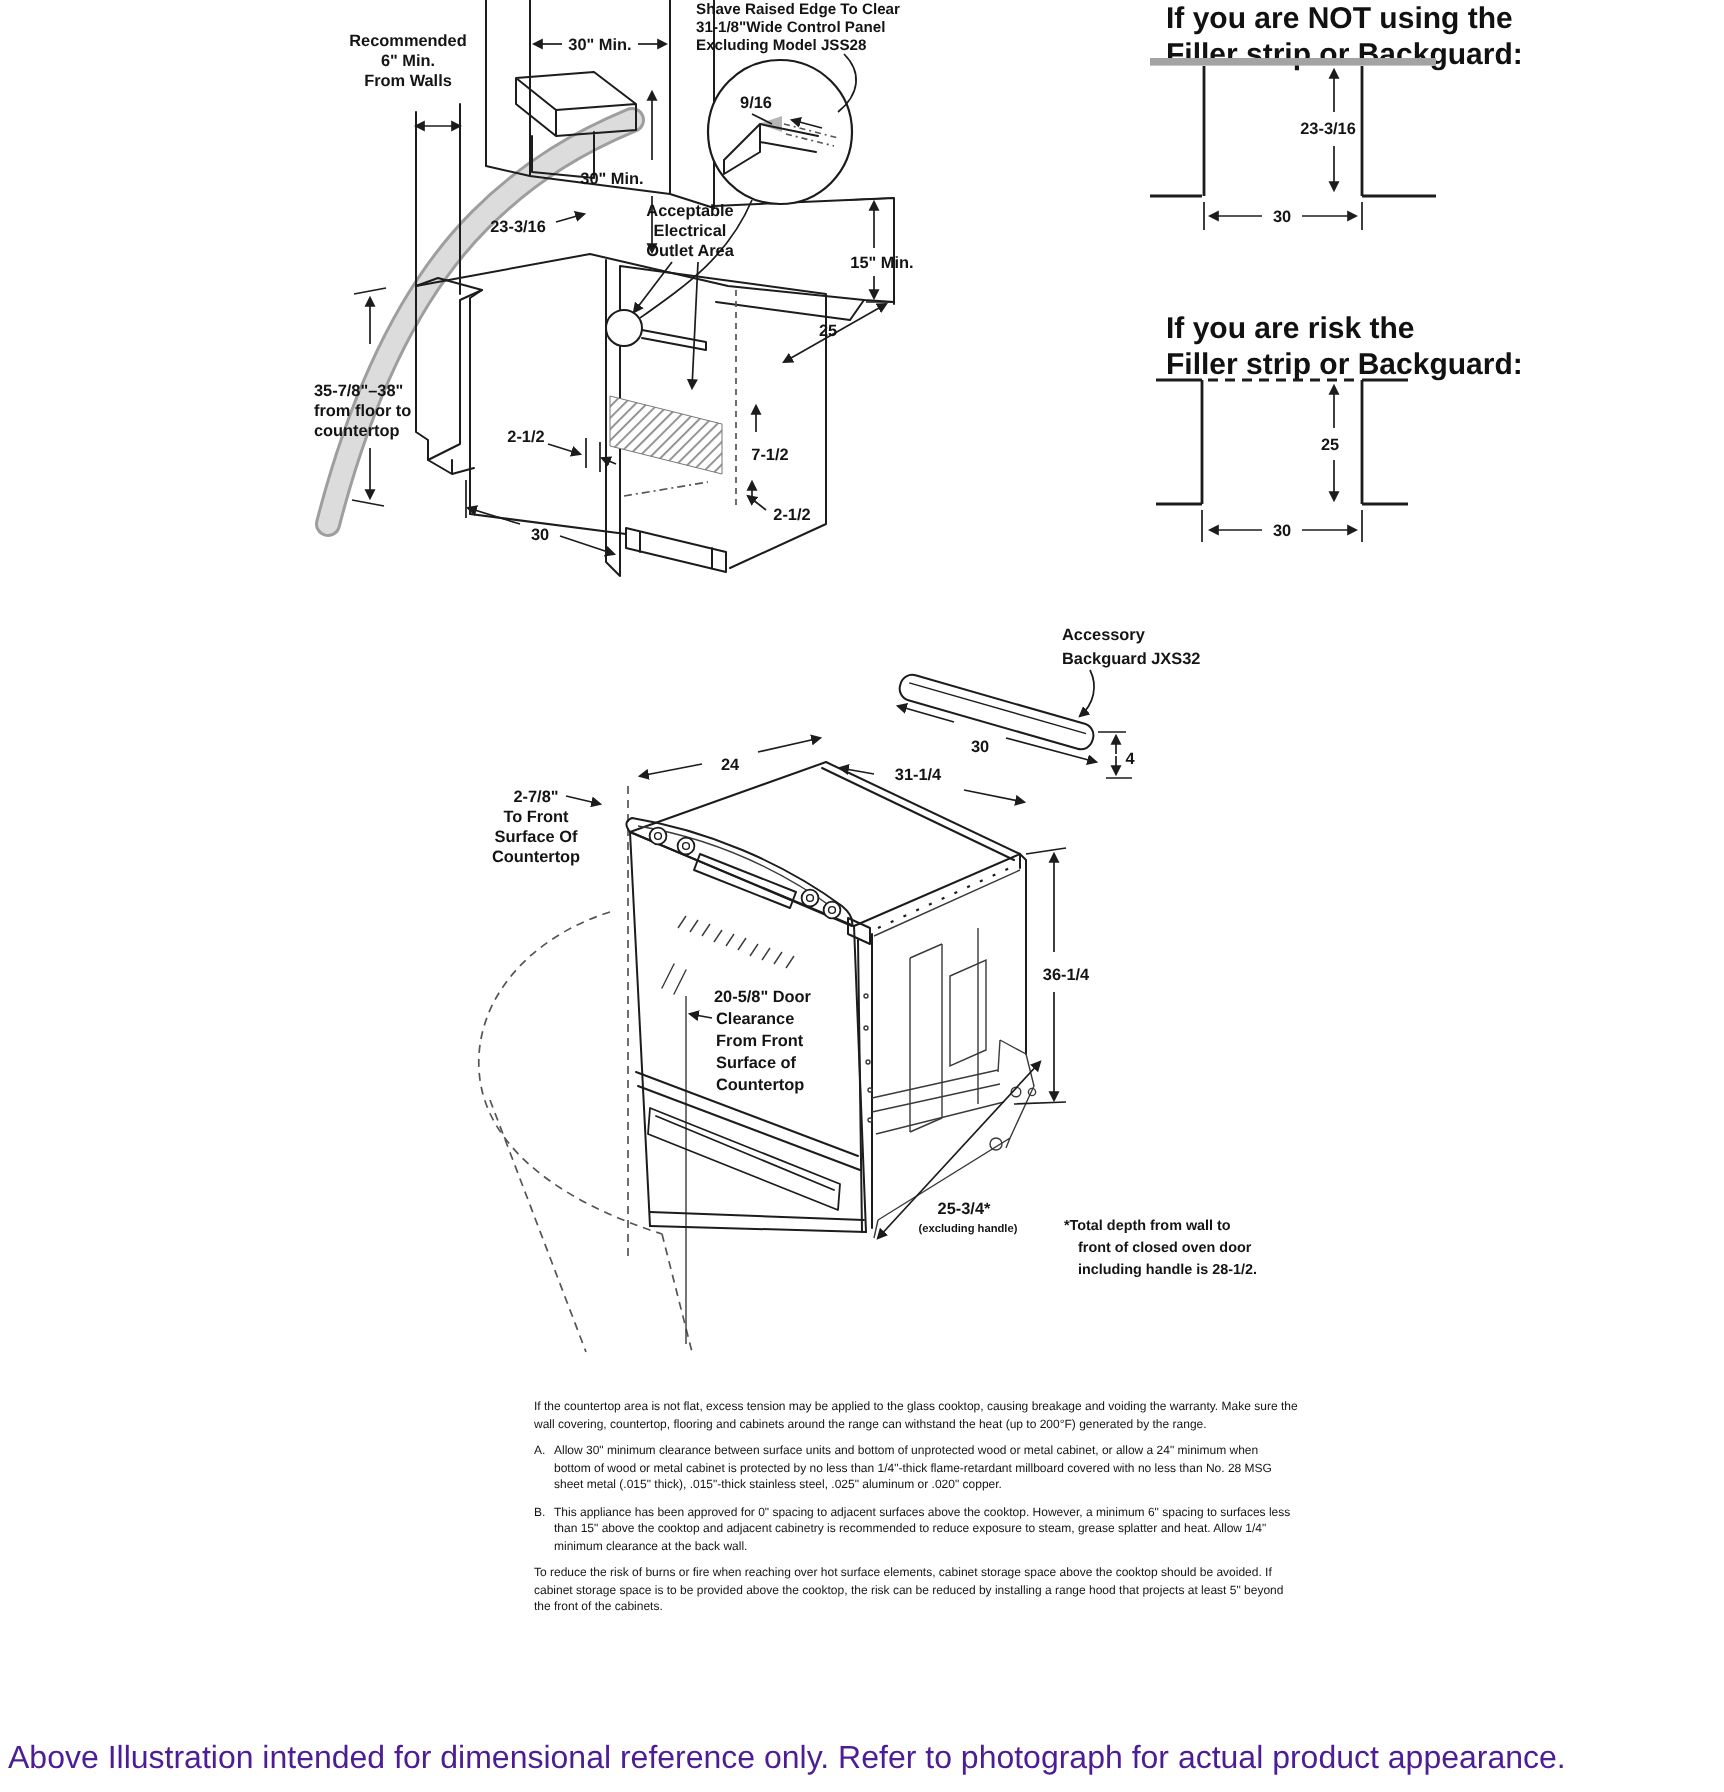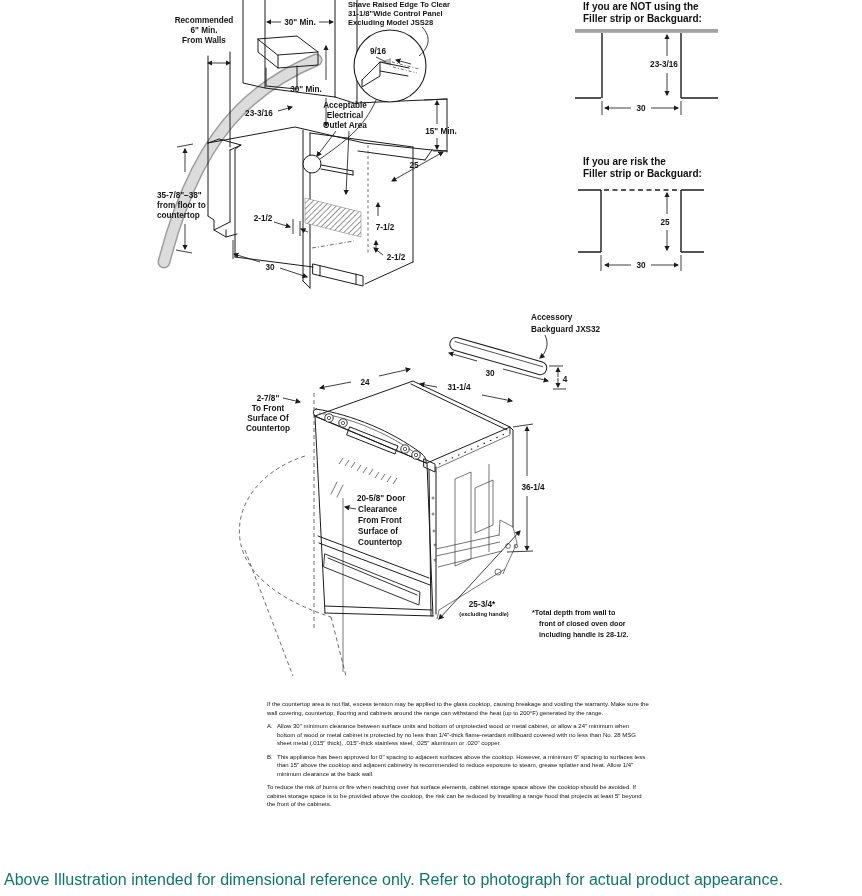--- a/index.html
+++ b/index.html
@@ -8,26 +8,26 @@
   .abs{position:absolute;}
   svg text{font-family:"Liberation Sans",sans-serif;font-weight:bold;fill:#141414;}
   .t8{font-size:8.2px;}
   .t75{font-size:7.6px;}
   .t7{font-size:7.2px;}
   .t55{font-size:5.6px;}
   .ln{stroke:#1c1c1c;stroke-width:1;fill:none;stroke-linecap:round;stroke-linejoin:round;}
   .thin{stroke:#3a3a3a;stroke-width:0.7;fill:none;}
   .dim{stroke:#1c1c1c;stroke-width:0.85;fill:none;}
   .dsh{stroke:#555;stroke-width:0.85;fill:none;}
-  .heading{font-size:10px;font-weight:bold;line-height:1.22;color:#111;}
+  .heading{font-size:15px;font-weight:bold;line-height:1.22;color:#111;}
   #notes{left:267px;top:700px;width:382px;font-size:6px;line-height:1.42;color:#141414;}
   #notes p{margin:0 0 5px 0;}
   .note-item{display:flex;margin:0 0 5px 0;}
   .note-item .lbl{width:10px;flex:none;}
-  #footer-caption{left:4px;top:871px;width:856px;font-size:16px;color:#0f766e;}
+  #footer-caption{left:4px;top:871px;width:856px;font-size:16px;color:#4c1d95;}
 </style>
 </head>
 <body>
 
 <div id="page">
 
   <svg class="abs" style="left:140px;top:0px;" width="332" height="300" viewBox="0 0 332 300">
     <defs>
       <marker id="ai" viewBox="0 0 10 10" refX="8" refY="5" markerWidth="6.5" markerHeight="6.5" orient="auto-start-reverse">
         <path d="M0,0 L10,5 L0,10 Z" fill="#1c1c1c"></path>

